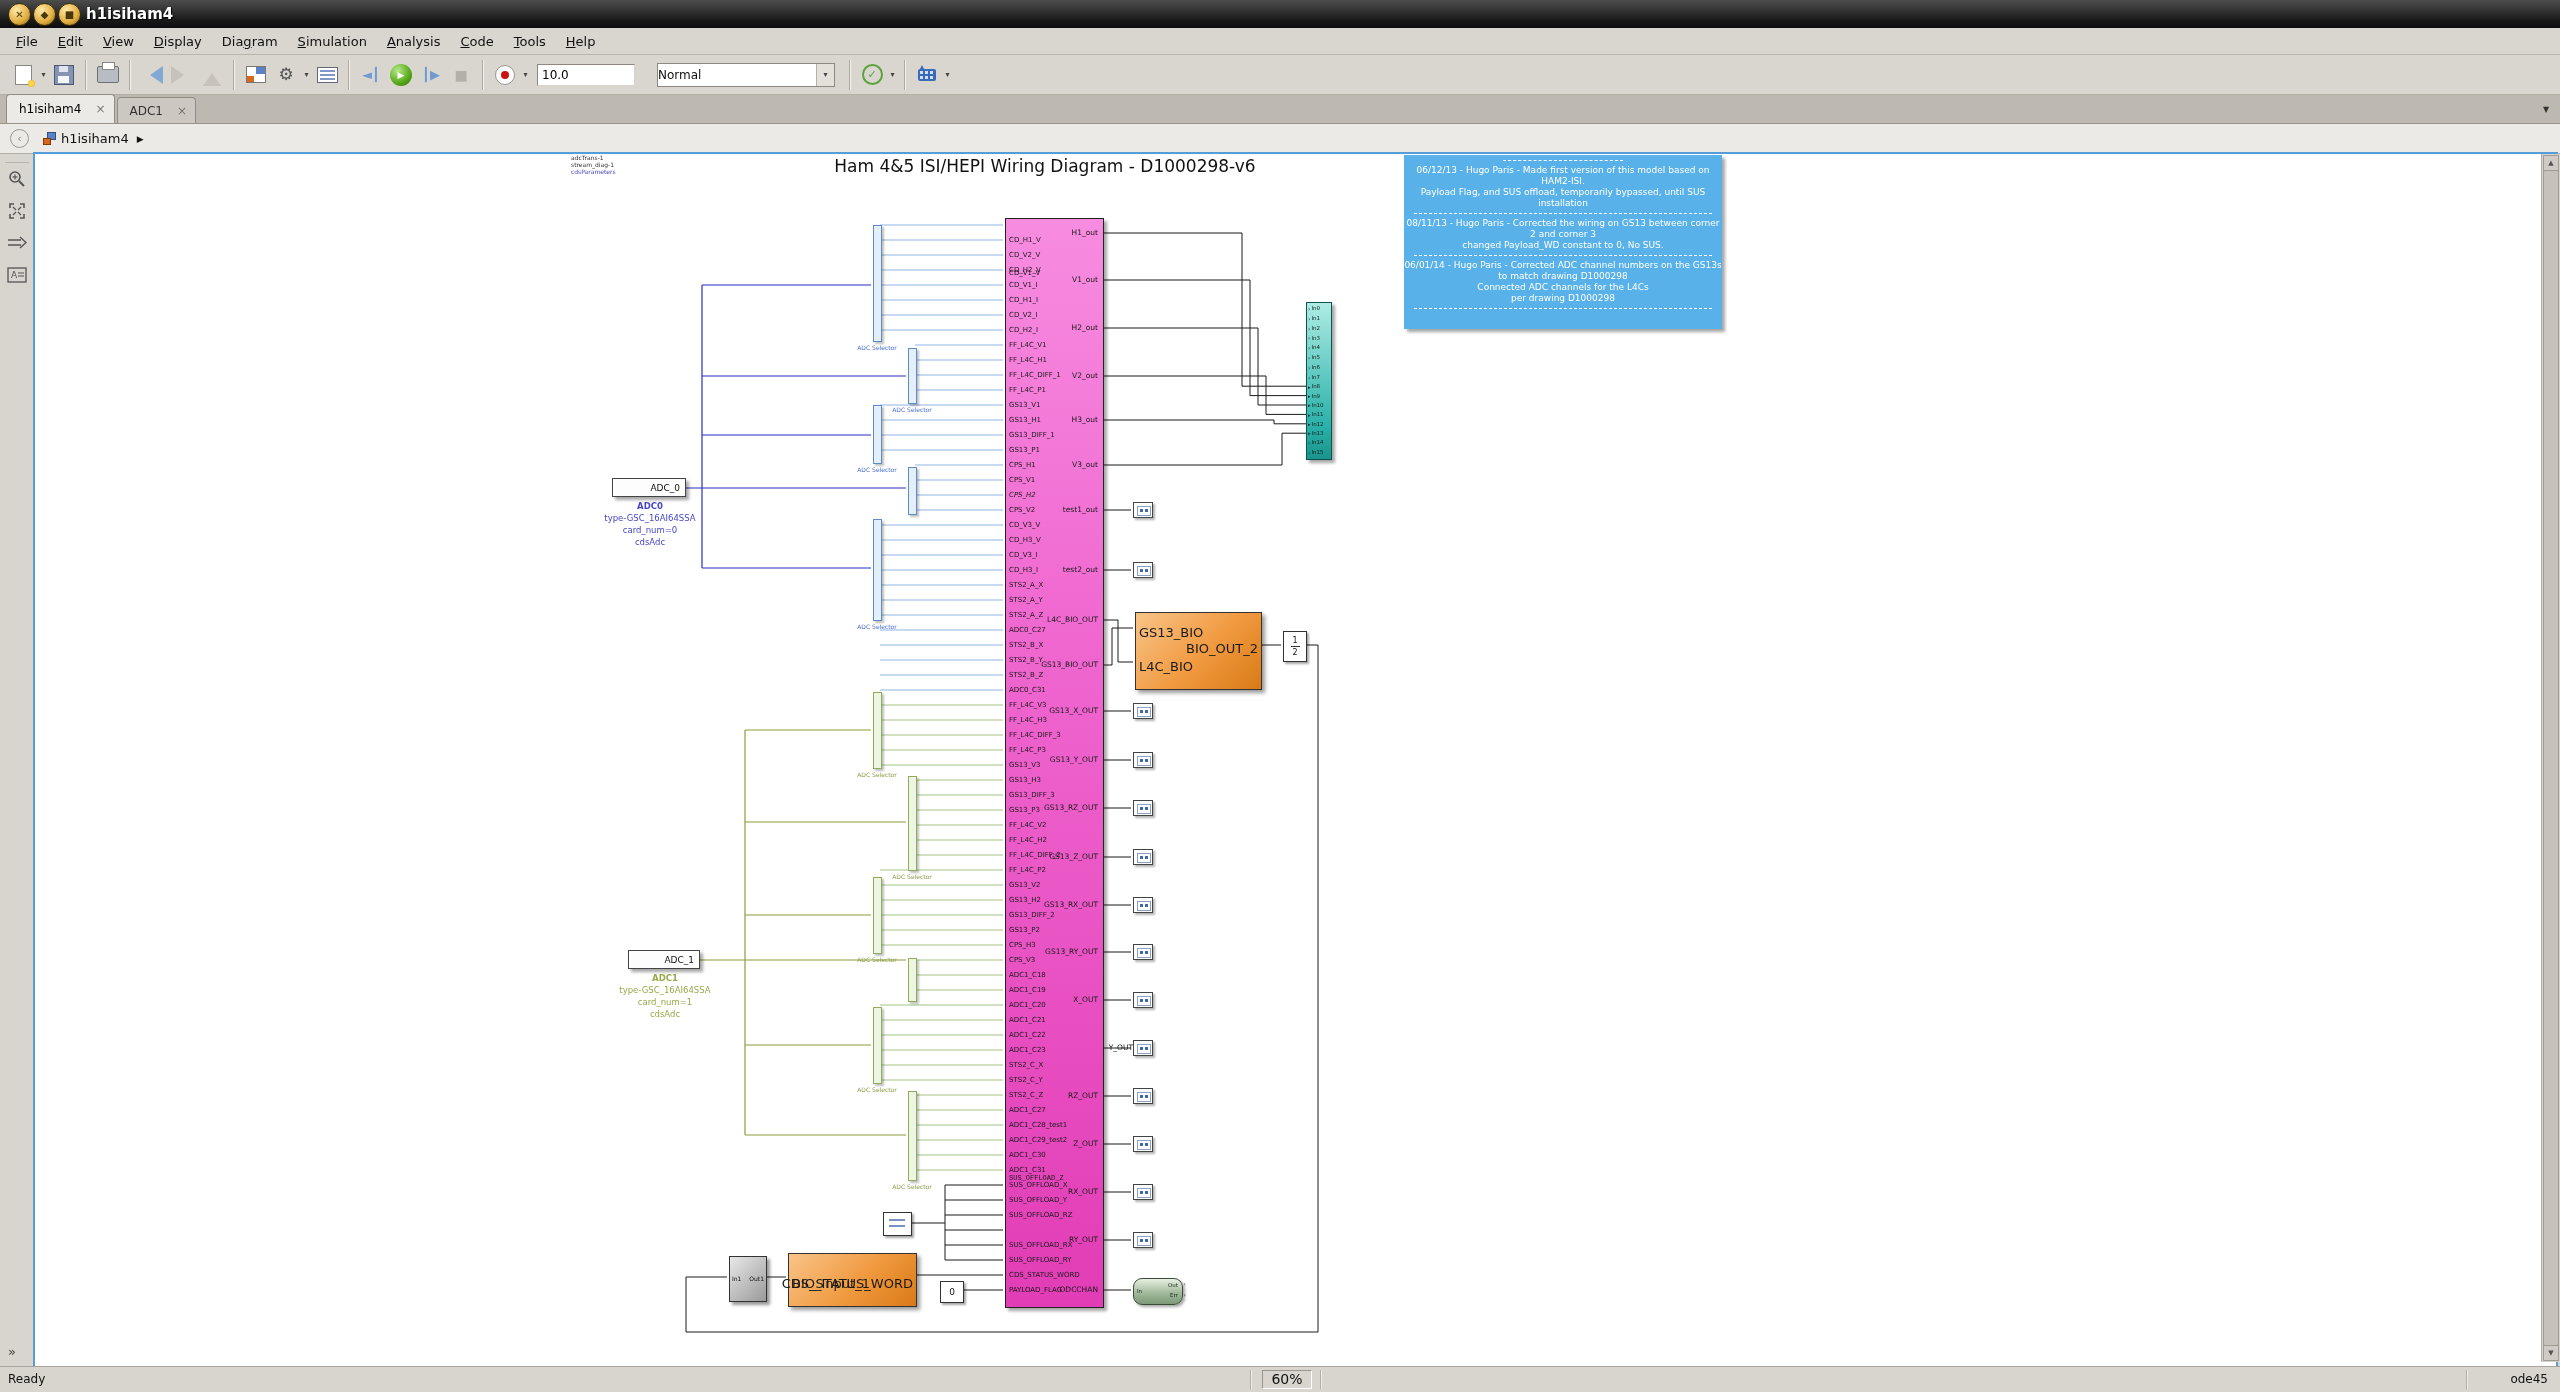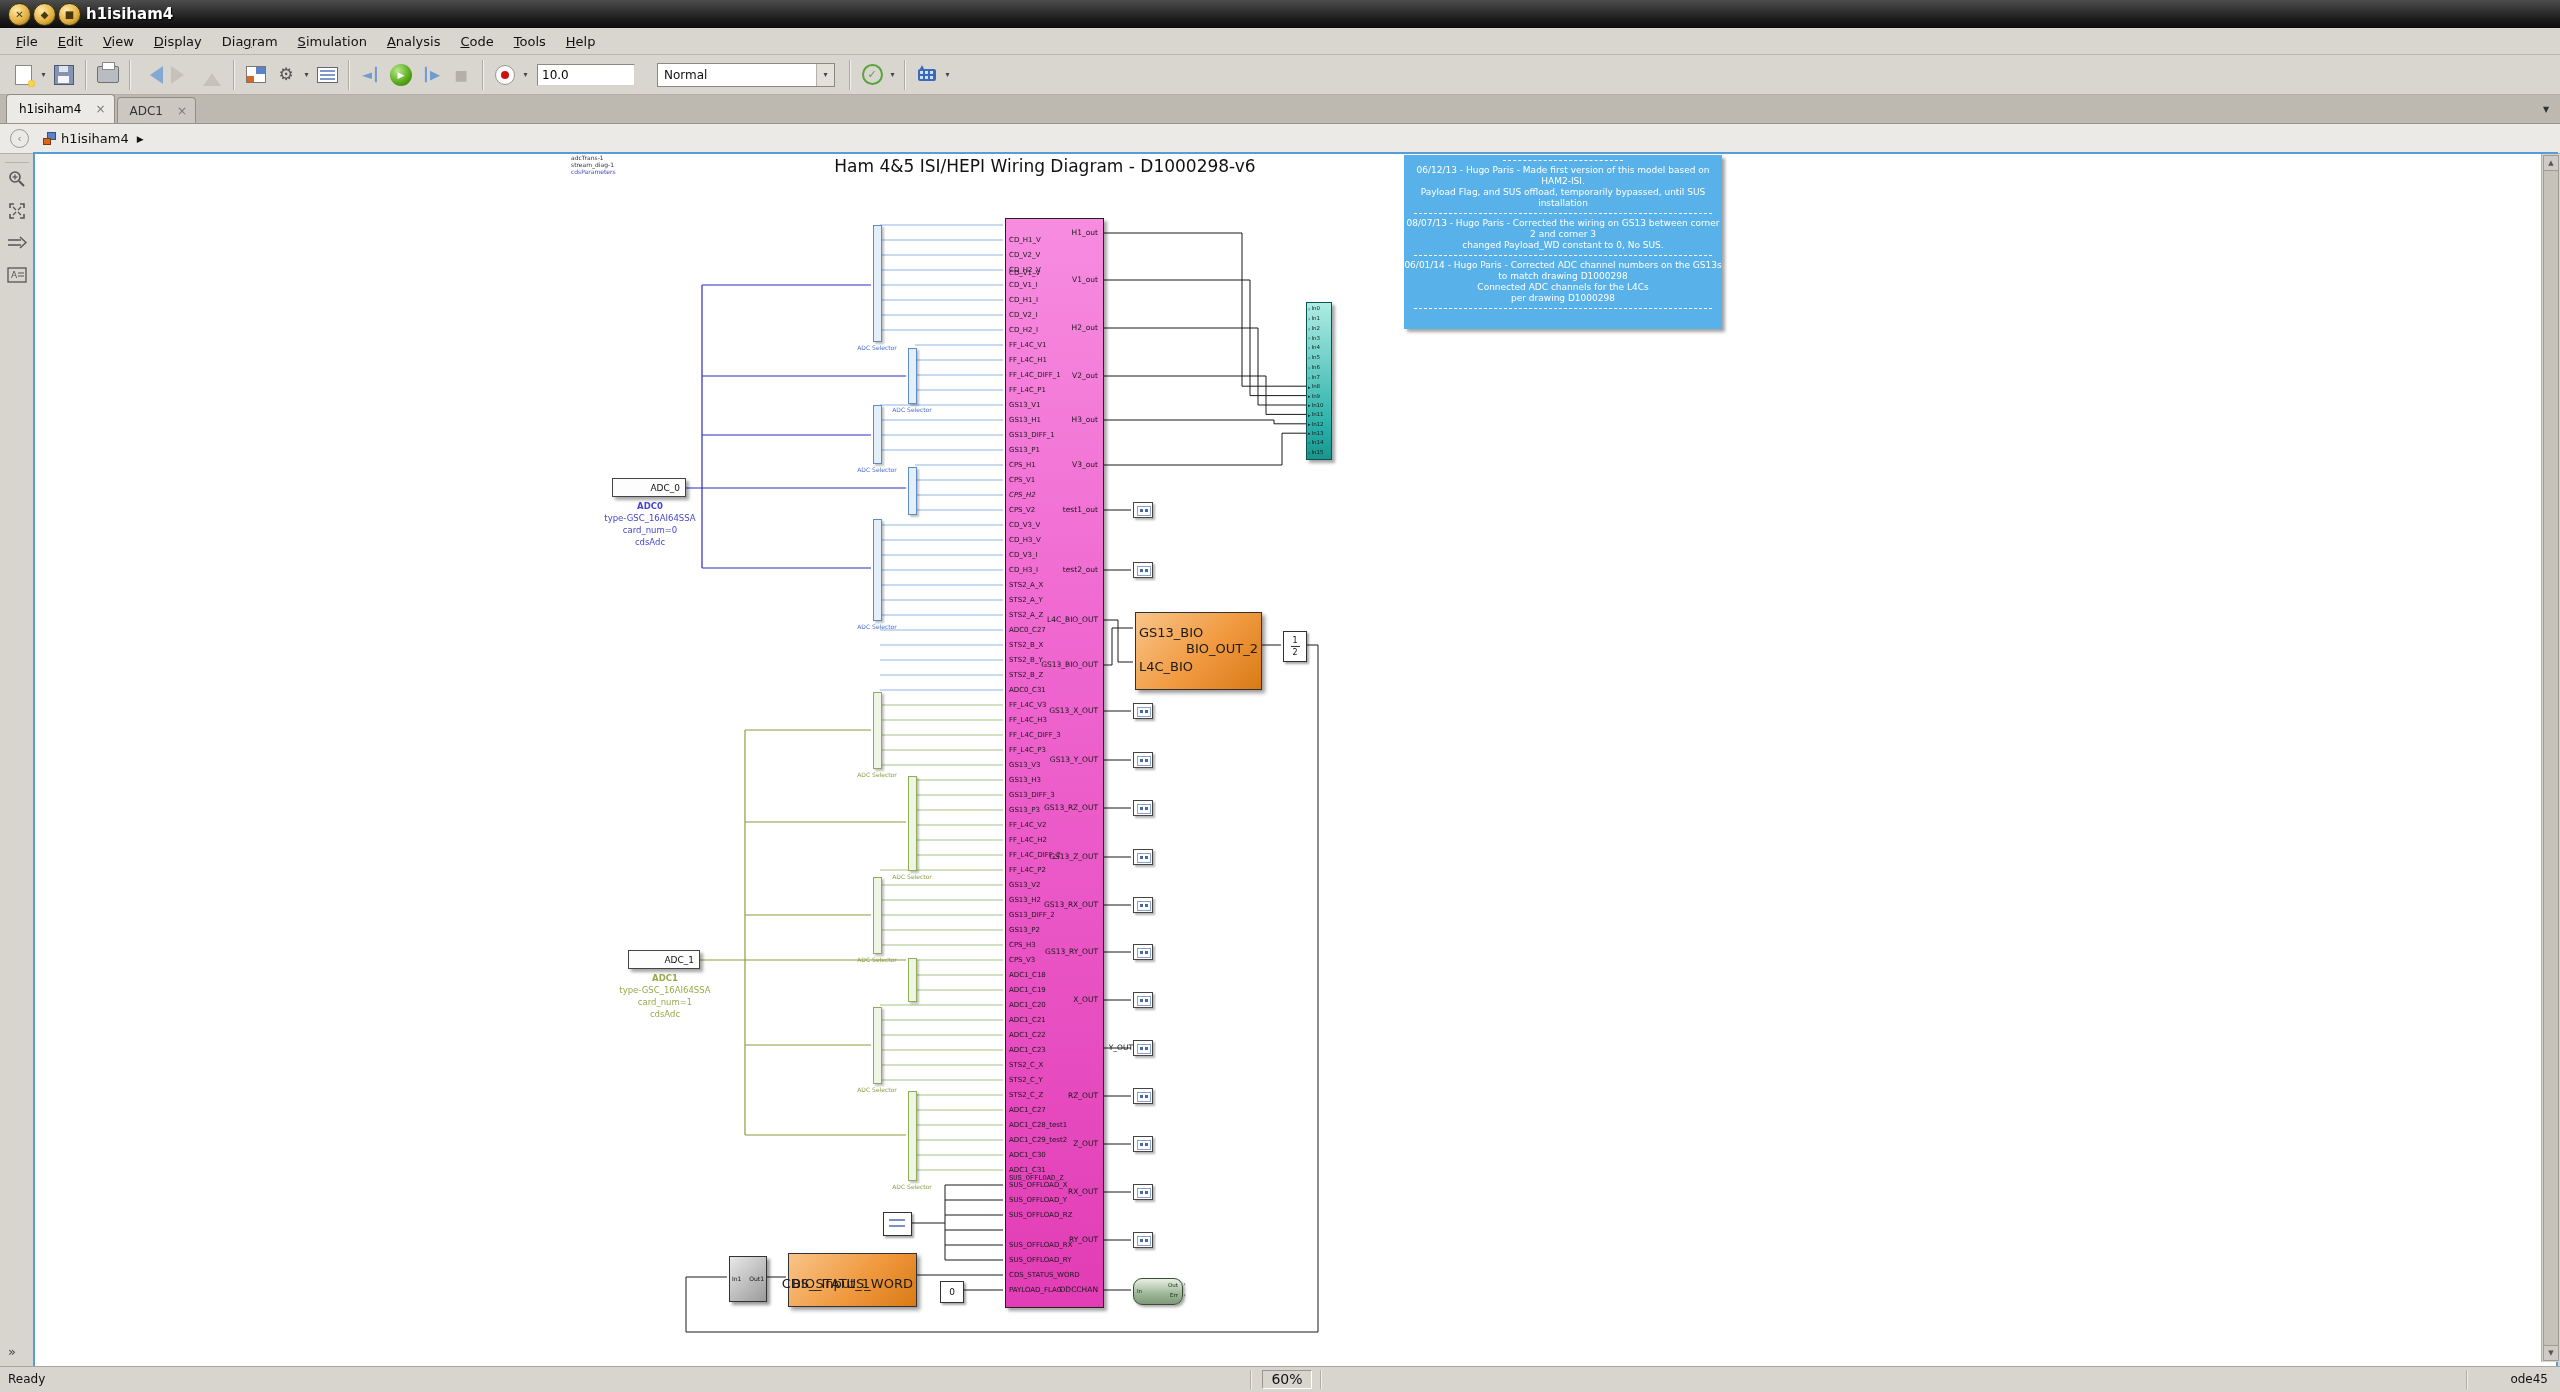--- a/index.html
+++ b/index.html
@@ -53,21 +53,21 @@
      background:radial-gradient(circle at 35% 30%,#b8e88a,#55a818 60%,#2f7008);
      color:#fff;font-size:9px;display:flex;align-items:center;justify-content:center;}
   .icon-stop{font-size:14px;color:#b4b0a8;}
   .icon-rec{width:18px;height:18px;border-radius:50%;background:#fdfdfd;border:1px solid #9a968e;
      display:flex;align-items:center;justify-content:center;}
   .icon-rec::after{content:"";width:8px;height:8px;border-radius:50%;background:#cc1111;}
   #sim-time{width:88px;height:20px;border:1px solid #8d8982;border-right-color:#d7d3cb;border-bottom-color:#d7d3cb;
      background:#fff;font-size:12px;padding:0 4px;font-family:"DejaVu Sans",sans-serif;margin-left:6px;}
   #sim-mode{width:176px;height:22px;background:#fff;border:1px solid #8d8982;margin-left:22px;
      display:flex;align-items:center;font-size:12px;position:relative;}
-  #sim-mode .val{padding-left:6px;flex:1;}
+  #sim-mode .val{flex:1;}
   #sim-mode .btn{width:17px;height:100%;border-left:1px solid #b5b1a9;background:#e4e1db;
      display:flex;align-items:center;justify-content:center;font-size:8px;color:#444;}
   .icon-check{width:17px;height:17px;border-radius:50%;border:2px solid #5aa23c;color:#5aa23c;
      font-size:11px;font-weight:bold;display:flex;align-items:center;justify-content:center;}
   .icon-build{width:18px;height:12px;background:#3a6ab8;position:relative;border-radius:2px;}
   .icon-build::before{content:"";position:absolute;left:2px;top:2px;width:3px;height:3px;background:#cfe0ff;
      box-shadow:5px 0 0 #cfe0ff,10px 0 0 #cfe0ff,0 5px 0 #cfe0ff,5px 5px 0 #cfe0ff,10px 5px 0 #cfe0ff;}
   .icon-build::after{content:"";position:absolute;left:2px;top:-6px;width:0;height:0;
      border:2.5px solid transparent;border-bottom:4px solid #3a6ab8;
      box-shadow:none;}
@@ -470,21 +470,21 @@
   <div>adcTrans-1</div>
       <div>stream_diag-1</div>
       <div>cdsParameters</div>
     </div>
 
   <div id="rev-box">
     <div class="rev-top"></div>
   <div>06/12/13 - Hugo Paris - Made first version of this model based on HAM2-ISI.</div>
       <div>Payload Flag, and SUS offload, temporarily bypassed, until SUS installation</div>
       <div class="rev-sep"></div>
-      <div>08/07/13 - Hugo Paris - Corrected the wiring on GS13 between corner 2 and corner 3</div>
+      <div>08/11/13 - Hugo Paris - Corrected the wiring on GS13 between corner 2 and corner 3</div>
       <div>changed Payload_WD constant to 0, No SUS.</div>
       <div class="rev-sep"></div>
       <div>06/01/14 - Hugo Paris - Corrected ADC channel numbers on the GS13s</div>
       <div>to match drawing D1000298</div>
       <div>Connected ADC channels for the L4Cs</div>
       <div>per drawing D1000298</div>
       <div class="rev-sep"></div>
     </div>
 
   <div class="selbar blue" style="left:873px;top:225px;height:115px"></div>

